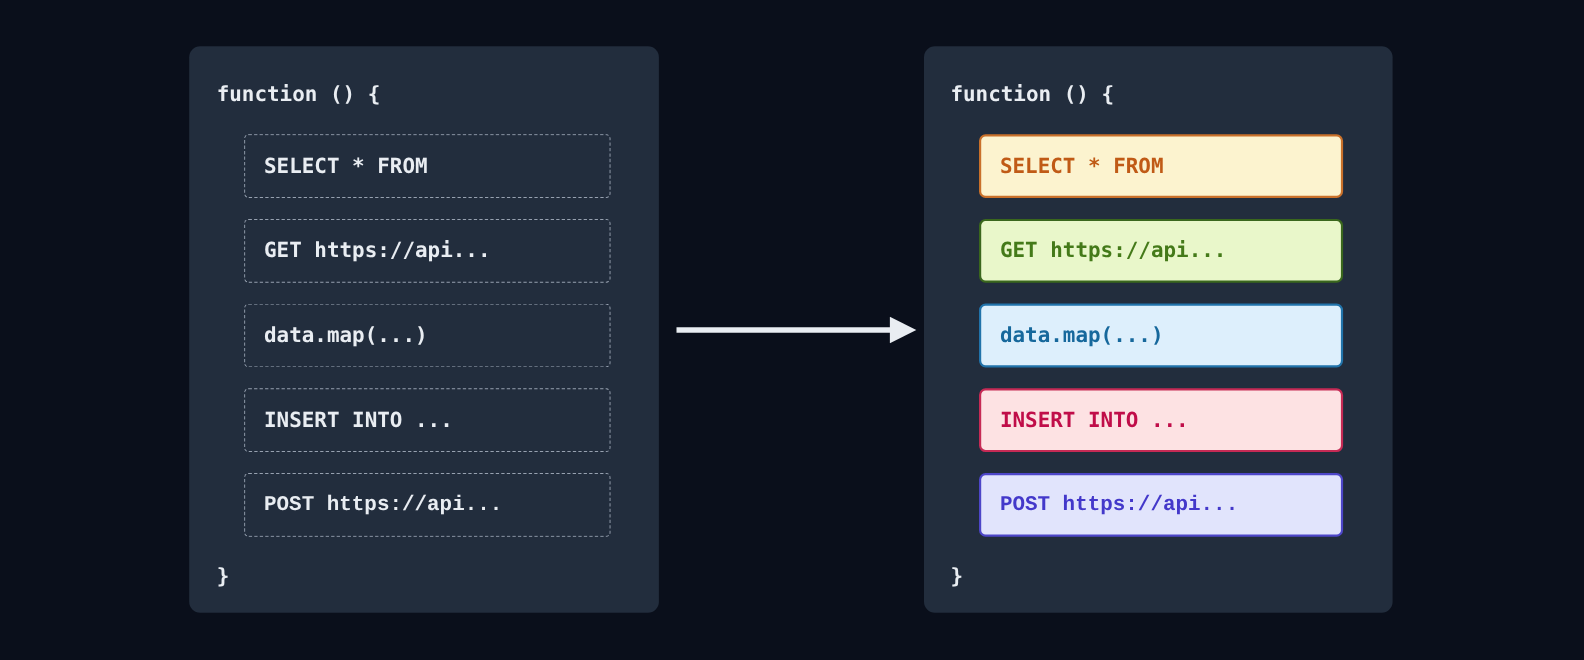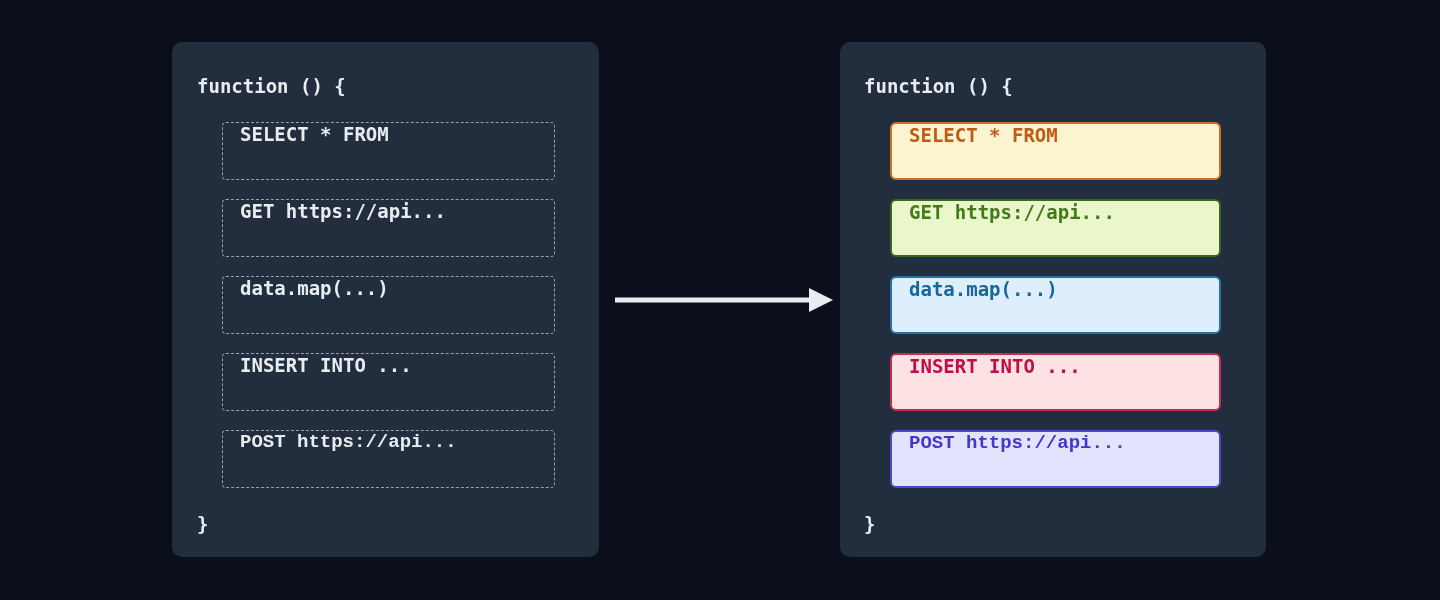--- a/index.html
+++ b/index.html
@@ -39,21 +39,21 @@
   .fn-close { margin-top: 23px; }
 
   .snippet-list { margin: 23px 44px 0 50px; }
   .panel-right .snippet-list { margin-right: 45px; }
 
   .snippet {
     height: 58px;
     margin-bottom: 19px;
     box-sizing: border-box;
     display: flex;
-    align-items: flex-start;
+    align-items: center;
     padding-left: 17px;
     font-size: 19px;
     font-weight: bold;
     white-space: pre;
     border-radius: 5px;
   }
   .snippet:last-child { margin-bottom: 0; font-family: Liberation Mono, monospace; }
   .snippet.dashed {
     border: 1.5px dashed;
     border-radius: 4px;

